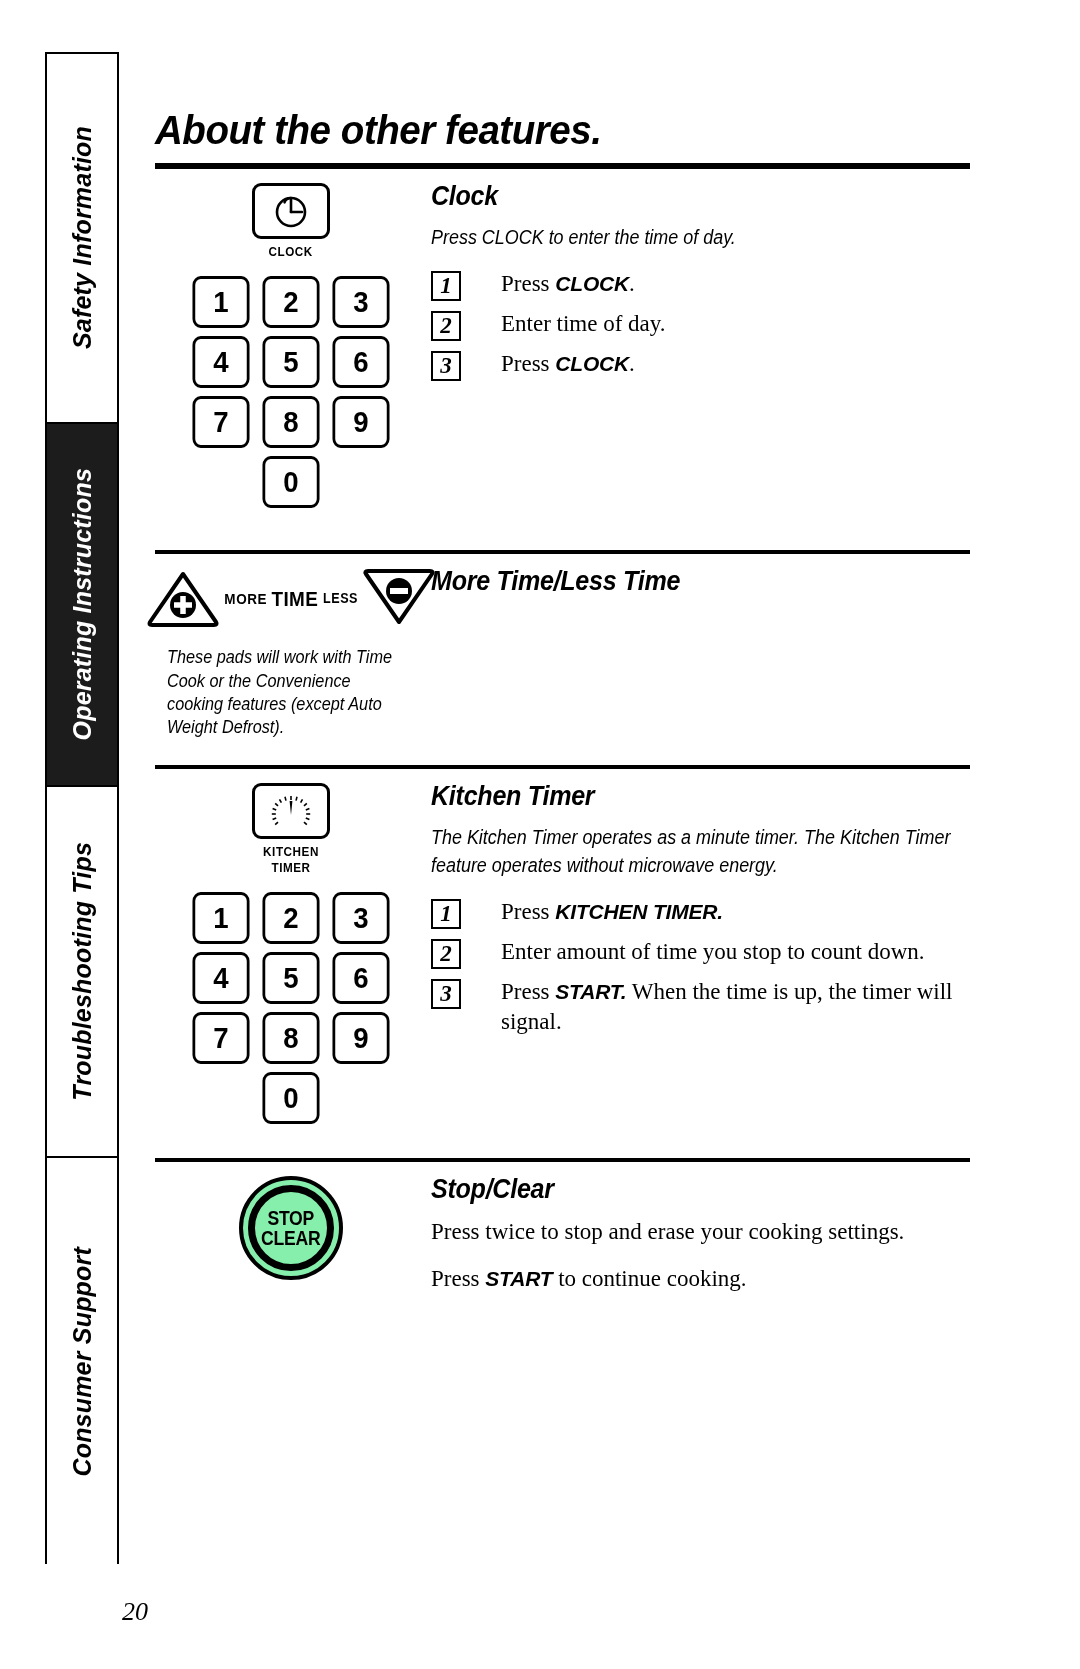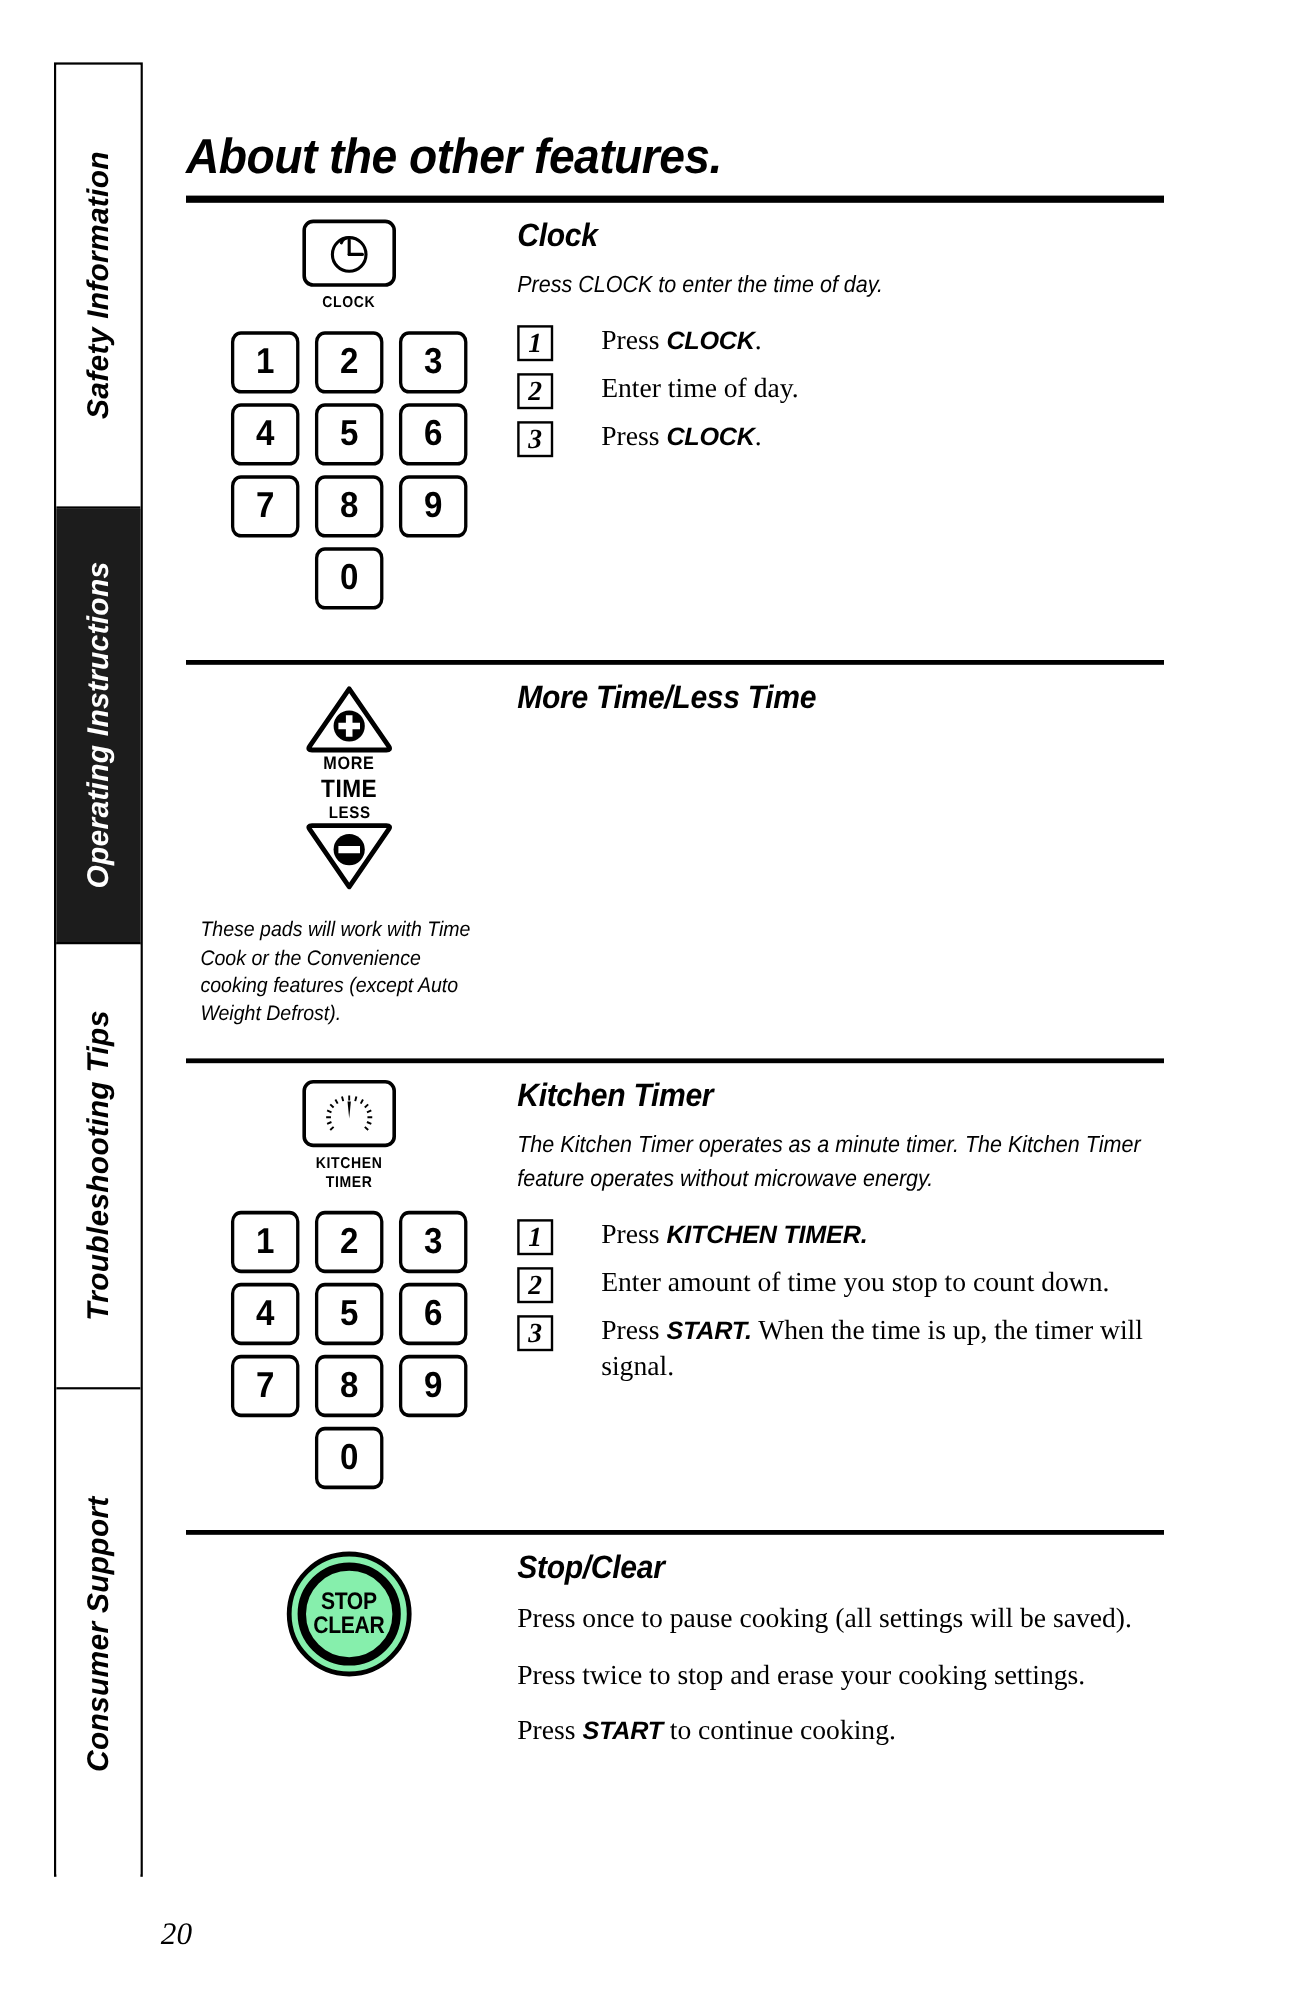--- a/index.html
+++ b/index.html
@@ -233,21 +233,21 @@
     font-family: "Liberation Sans", sans-serif;
     font-weight: bold;
     font-size: 30px;
     background: #fff;
     transform: scaleX(0.92);
   }
 
   
   .moreless {
     display: flex;
-    flex-direction: column;
+    flex-direction: row;
     align-items: center;
   }
   .ml-text {
     text-align: center;
     font-family: "Liberation Sans", sans-serif;
     font-weight: bold;
     line-height: 1.02;
     margin: 1px 0;
     transform: scaleX(0.9);
   }
@@ -301,21 +301,20 @@
   }
 
   
   .page-number {
     position: absolute;
     left: 122px;
     bottom: 42px;
     font-family: "Liberation Serif", serif;
     font-style: italic;
     font-size: 26px;
-    margin-left: 12px;
   }
 
   .spacer-sm { height: 26px; }
   .spacer-md { height: 34px; }
 </style>
 </head>
 <body>
 
 <div class="page">
 
@@ -498,21 +497,20 @@
     <div class="rule-mid"></div>
 
     <div class="section">
       <div class="sec-left">
         <div class="stopclear">
           <div class="sc-text"><span>STOP</span><br><span>CLEAR</span></div>
         </div>
       </div>
       <div class="sec-right">
         <h2 class="sec-heading">Stop/Clear</h2>
-        <p class="body-p">Press once to pause cooking (all settings will be saved).</p>
         <p class="body-p">Press twice to stop and erase your cooking settings.</p>
         <p class="body-p"><span>Press </span><span class="btn-name">START</span><span> to continue cooking.</span></p>
       </div>
     </div>
 
   </div>
 
   <div class="page-number">20</div>
 </div>
 

